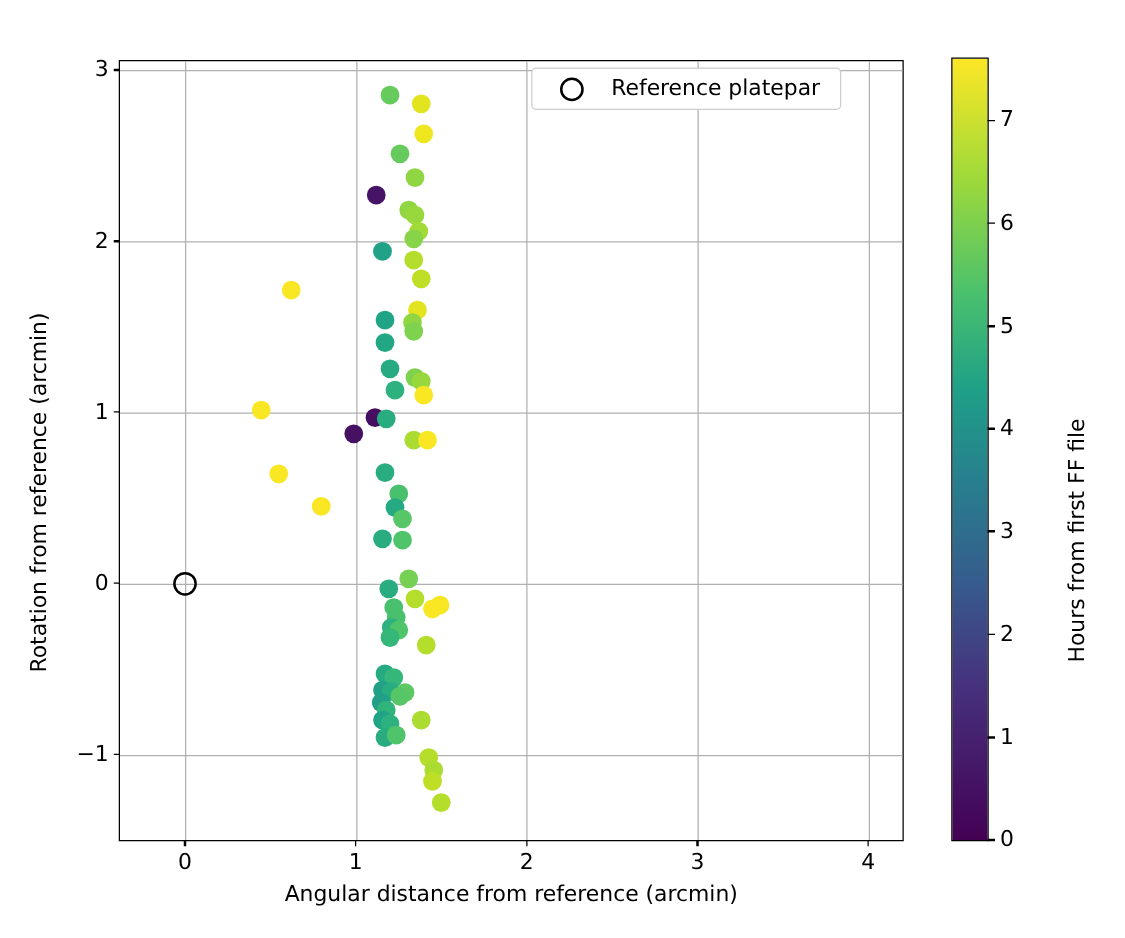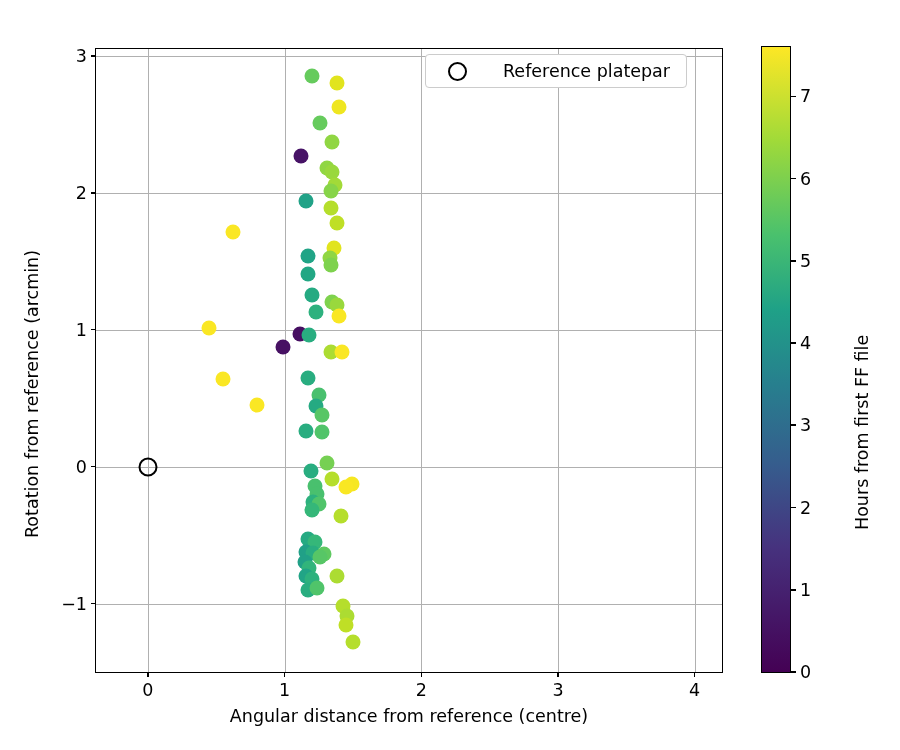--- a/index.html
+++ b/index.html
@@ -41,21 +41,21 @@
   .pt{position:absolute;border-radius:50%;transform:translate(-50%,-50%);}
   #refmark{
     position:absolute;width:19px;height:19px;border-radius:50%;
     border:2.1px solid #000;background:transparent;
     transform:translate(-50%,-50%);box-sizing:border-box;
   }
 
   
   #legend{
     position:absolute;left:425px;top:54px;
-    display:flex;align-items:center;gap:14px;
+    display:flex;align-items:center;gap:0;
     padding:6px 12px 6px 10px;background:#fff;
     border:1px solid #cccccc;border-radius:4px;
     box-sizing:border-box;
   }
   #legend .lgmark{
     width:19px;height:19px;border-radius:50%;border:2.1px solid #000;
     box-sizing:border-box;margin:0 22px 0 12px;flex:none;
   }
   #legend .lgtext{font-size:17.5px;color:#000;white-space:nowrap;padding-right:4px;}
 
@@ -181,21 +181,21 @@
         <div class="pt" style="left: 211.856px; top: 540.846px; width: 15px; height: 15px; background: rgb(41, 173, 128);"></div>
         <div class="pt" style="left: 221.424px; top: 539.477px; width: 15px; height: 15px; background: rgb(80, 196, 106);"></div>
         <div class="pt" style="left: 247.393px; top: 557.277px; width: 15px; height: 15px; background: rgb(181, 222, 44);"></div>
         <div class="pt" style="left: 251.493px; top: 566.862px; width: 15px; height: 15px; background: rgb(172, 220, 50);"></div>
         <div class="pt" style="left: 250.127px; top: 576.446px; width: 15px; height: 15px; background: rgb(191, 223, 38);"></div>
         <div class="pt" style="left: 256.961px; top: 592.877px; width: 15px; height: 15px; background: rgb(181, 222, 44);"></div>
       </div>
     <div id="refmark" style="left: 51.9389px; top: 417.615px;"></div>
   </div>
 
-  <div id="xlabel">Angular distance from reference (centre)</div>
+  <div id="xlabel">Angular distance from reference (arcmin)</div>
   <div id="ylabel">Rotation from reference (arcmin)</div>
 
   <div id="legend">
     <div class="lgmark"></div>
     <div class="lgtext">Reference platepar</div>
   </div>
 
   <div id="cbar">
     <div id="cbticks">
         <div class="cb-tick" style="top: 624.2px;"></div>

